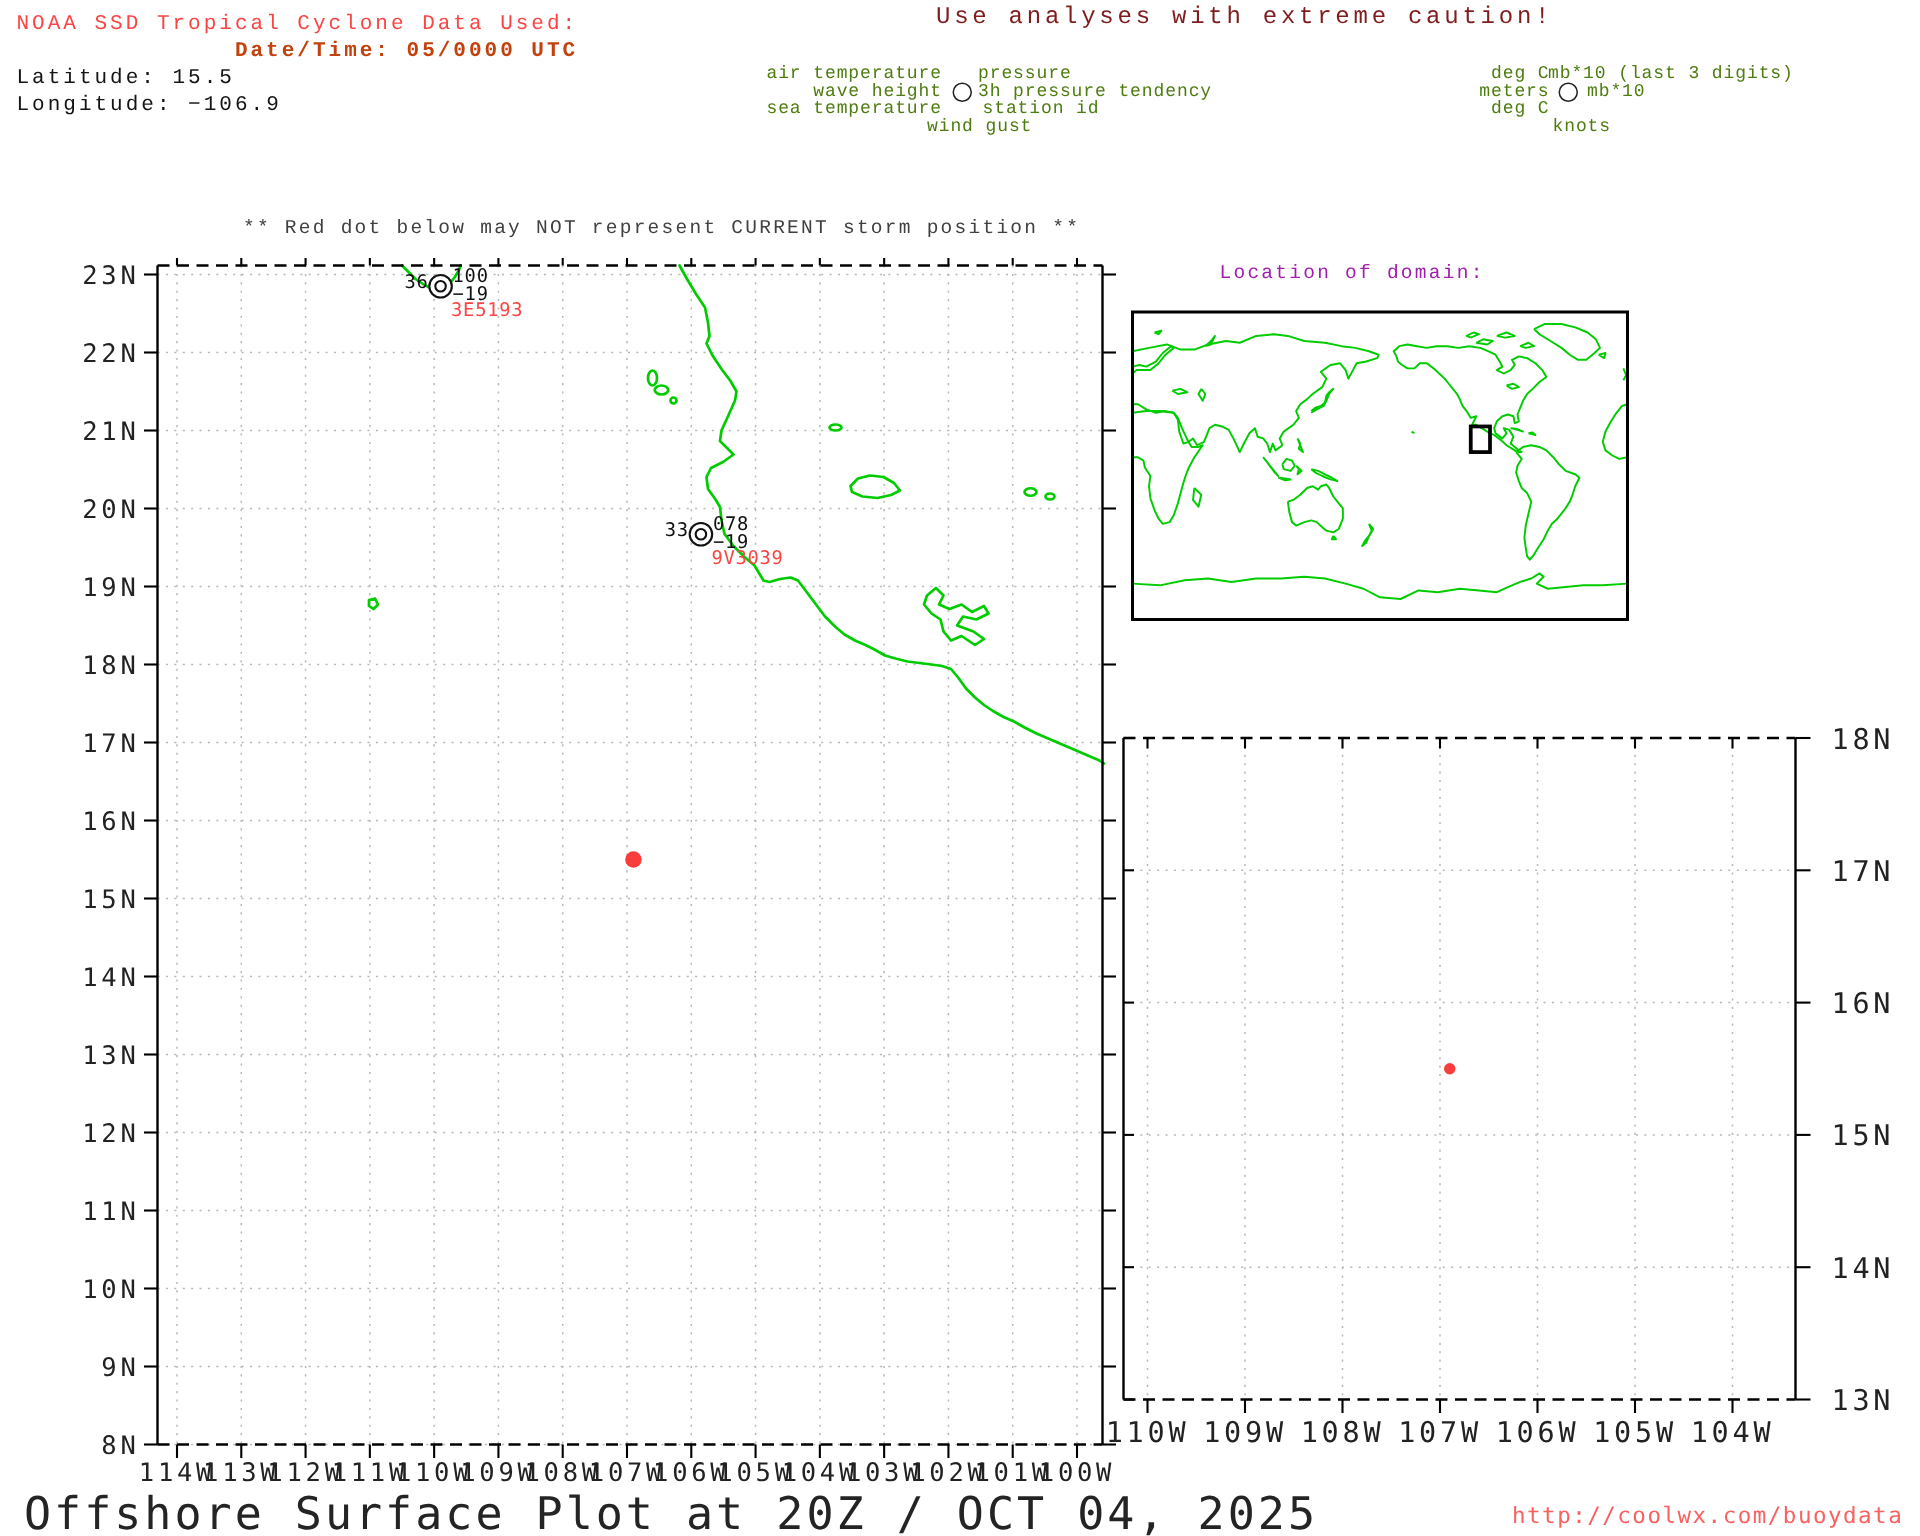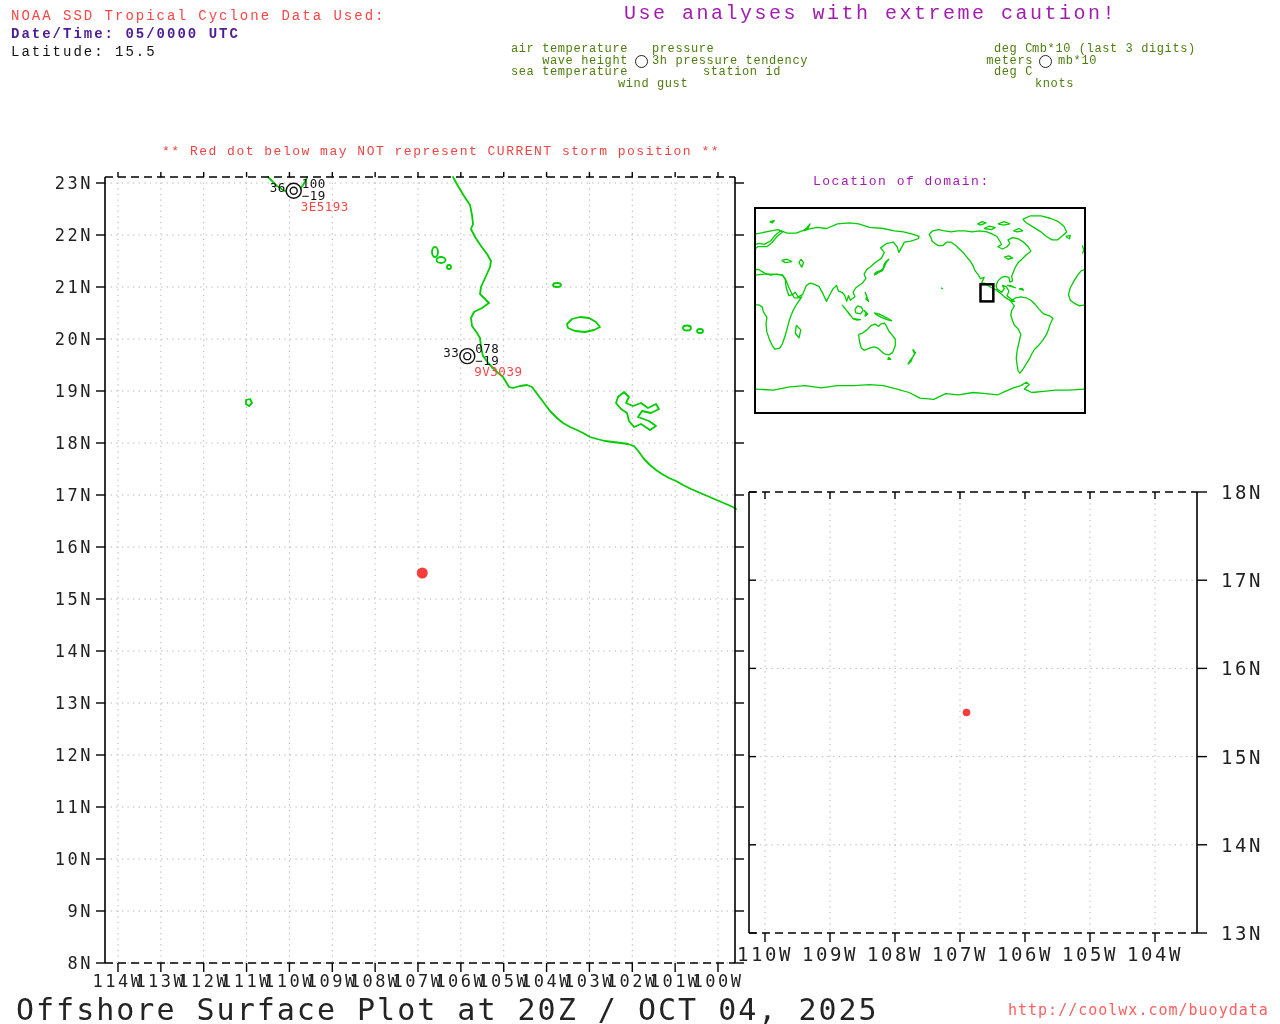--- a/index.html
+++ b/index.html
@@ -1,23 +1,23 @@
 <!DOCTYPE html>
 <html><head>
 <meta charset="utf-8">
 <style>
   html,body{margin:0;padding:0;}
   body{width:1280px;height:1024px;position:relative;background:#fff;overflow:hidden;
        font-family:"Liberation Sans",sans-serif;}
   .abs{position:absolute;white-space:nowrap;font-family:Liberation Mono, monospace;}
   .hdr{font-size:14px;letter-spacing:2px;color:#141414;}
   .red{color:#fb4545;}
-  .boldred{color:#4c1d95;font-weight:bold;}
-  .warn{color:#a21caf;font-size:20px;letter-spacing:2.5px;}
-  .warn2{color:#ef4444;font-size:13px;letter-spacing:1.5px;}
+  .boldred{color:#c2410c;font-weight:bold;text-align:right;}
+  .warn{color:#7f1d1d;font-size:16px;letter-spacing:2.5px;}
+  .warn2{color:#404040;font-size:13px;letter-spacing:1.5px;}
   .leg{font-size:12px;letter-spacing:0.6px;color:#4d7c0f;}
   .legR{text-align:right;}
   .legcirc{width:11px;height:11px;border:1.5px solid #222;border-radius:50%;}
   .insettitle{font-size:13px;letter-spacing:1.5px;color:#a21caf;}
   .ftitle{font-family:"DejaVu Sans Mono",monospace;font-size:30px;letter-spacing:2px;color:#242424;}
   .furl{font-family:"DejaVu Sans Mono",monospace;font-size:15px;letter-spacing:1px;color:#f96060;}
   svg{position:absolute;overflow:visible;}
   .grid{stroke:#b9b9b9;stroke-width:1;stroke-dasharray:1.4 4.2;}
   .frame{stroke:#000;stroke-width:1.6;fill:none;}
   .dash{stroke-dasharray:8 5;}
@@ -33,31 +33,32 @@
   .dbox{fill:none;stroke:#000;stroke-width:2.5;}
   .wline{fill:none;stroke:#00cc00;stroke-width:1.3;stroke-linejoin:round;}
 </style>
 </head>
 <body>
 
 <div class="abs" style="left:11px;top:7px;line-height:18px;">
   <div class="hdr red">NOAA SSD Tropical Cyclone Data Used:</div>
   <div class="hdr boldred">Date/Time: 05/0000 UTC</div>
   <div class="hdr">Latitude: 15.5</div>
+  <div class="hdr">Longitude: −106.9</div>
 </div>
 
 <div class="abs warn" style="left:624px;top:2px;">Use analyses with extreme caution!</div>
 
 <div>
   <div class="abs leg legR" style="left:440px;top:42px;width:188px;">air temperature</div>
   <div class="abs leg" style="left:652px;top:42px;">pressure</div>
   <div class="abs leg legR" style="left:440px;top:54px;width:188px;">wave height</div>
   <div class="abs leg" style="left:652px;top:54px;">3h pressure tendency</div>
   <div class="abs leg legR" style="left:440px;top:65px;width:188px;">sea temperature</div>
-  <div class="abs leg" style="left:655px;top:65px;margin-left:48px;">station id</div>
+  <div class="abs leg" style="left:655px;top:65px;">station id</div>
   <div class="abs leg" style="left:618px;top:77px;">wind gust</div>
   <div class="abs legcirc" style="left:635px;top:55px;"></div>
 </div>
 
 <div>
   <div class="abs leg legR" style="left:903px;top:42px;width:130px;">deg C</div>
   <div class="abs leg" style="left:1032px;top:42px;">mb*10 (last 3 digits)</div>
   <div class="abs leg legR" style="left:903px;top:54px;width:130px;">meters</div>
   <div class="abs leg" style="left:1058px;top:54px;">mb*10</div>
   <div class="abs leg legR" style="left:903px;top:65px;width:130px;">deg C</div>

